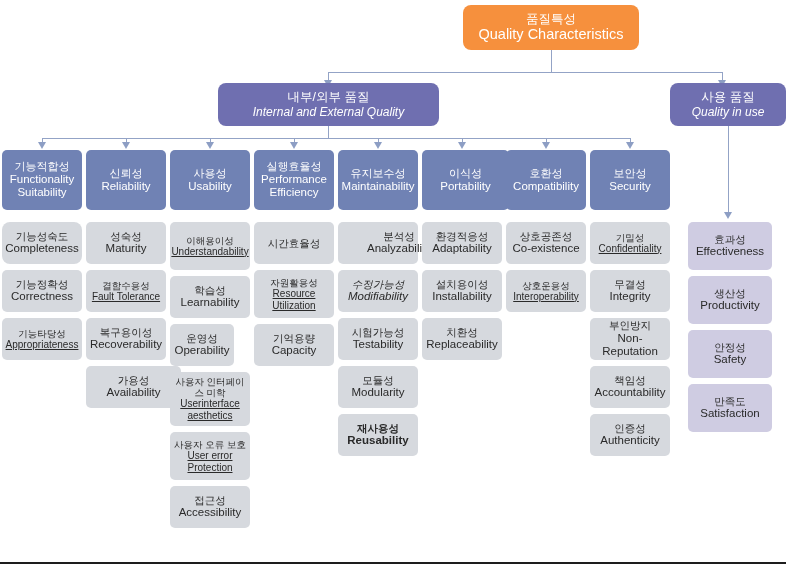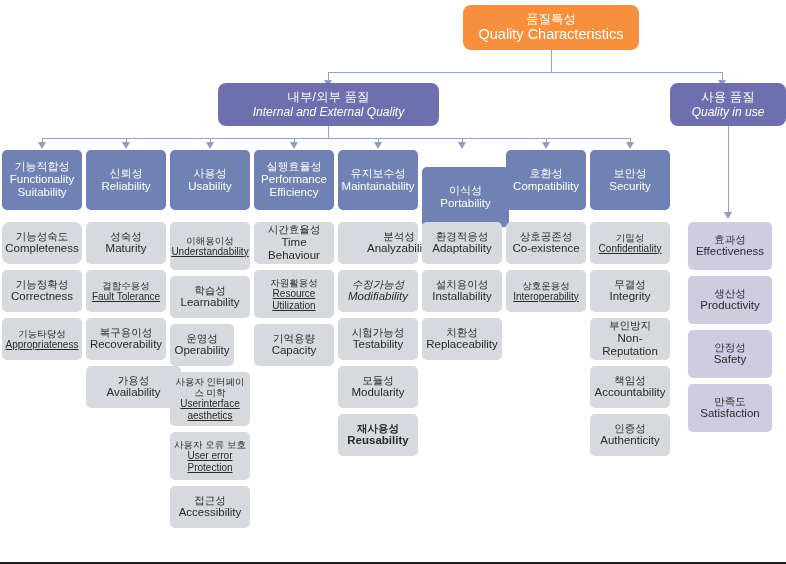--- a/index.html
+++ b/index.html
@@ -200,21 +200,20 @@
         <span class="en">Accessibility</span>
       </div>
       <div class="ln v" style="left: 294px; top: 138px; height: 4px;"></div>
       <div class="arrow" style="left: 289.5px; top: 142px;"></div>
       <div class="node node-cat" style="left: 254px; top: 150px; width: 80px; height: 60px;">
         <span class="ko">실행효율성</span>
         <span class="en">Performance Efficiency</span>
       </div>
       <div class="node node-leaf" style="left: 254px; top: 222px; width: 80px; height: 42px;">
         <span class="ko">시간효율성</span>
-        <span class="en">Time Behaviour</span>
       </div>
       <div class="node node-leaf sm" style="left: 254px; top: 270px; width: 80px; height: 48px;">
         <span class="ko">자원활용성</span>
         <span class="en">Resource Utilization</span>
       </div>
       <div class="node node-leaf" style="left: 254px; top: 324px; width: 80px; height: 42px;">
         <span class="ko">기억용량</span>
         <span class="en">Capacity</span>
       </div>
       <div class="ln v" style="left: 378px; top: 138px; height: 4px;"></div>
@@ -238,21 +237,21 @@
       <div class="node node-leaf" style="left: 338px; top: 366px; width: 80px; height: 42px;">
         <span class="ko">모듈성</span>
         <span class="en">Modularity</span>
       </div>
       <div class="node node-leaf" style="left: 338px; top: 414px; width: 80px; height: 42px; font-weight: bold;">
         <span class="ko">재사용성</span>
         <span class="en">Reusability</span>
       </div>
       <div class="ln v" style="left: 462px; top: 138px; height: 4px;"></div>
       <div class="arrow" style="left: 457.5px; top: 142px;"></div>
-      <div class="node node-cat" style="left: 422px; top: 150px; width: 87px; height: 60px; margin-top: 17px;">
+      <div class="node node-cat" style="left: 422px; top: 150px; width: 87px; height: 60px;">
         <span class="ko">이식성</span>
         <span class="en">Portability</span>
       </div>
       <div class="node node-leaf" style="left: 422px; top: 222px; width: 80px; height: 42px;">
         <span class="ko">환경적응성</span>
         <span class="en">Adaptability</span>
       </div>
       <div class="node node-leaf" style="left: 422px; top: 270px; width: 80px; height: 42px;">
         <span class="ko">설치용이성</span>
         <span class="en">Installability</span>

